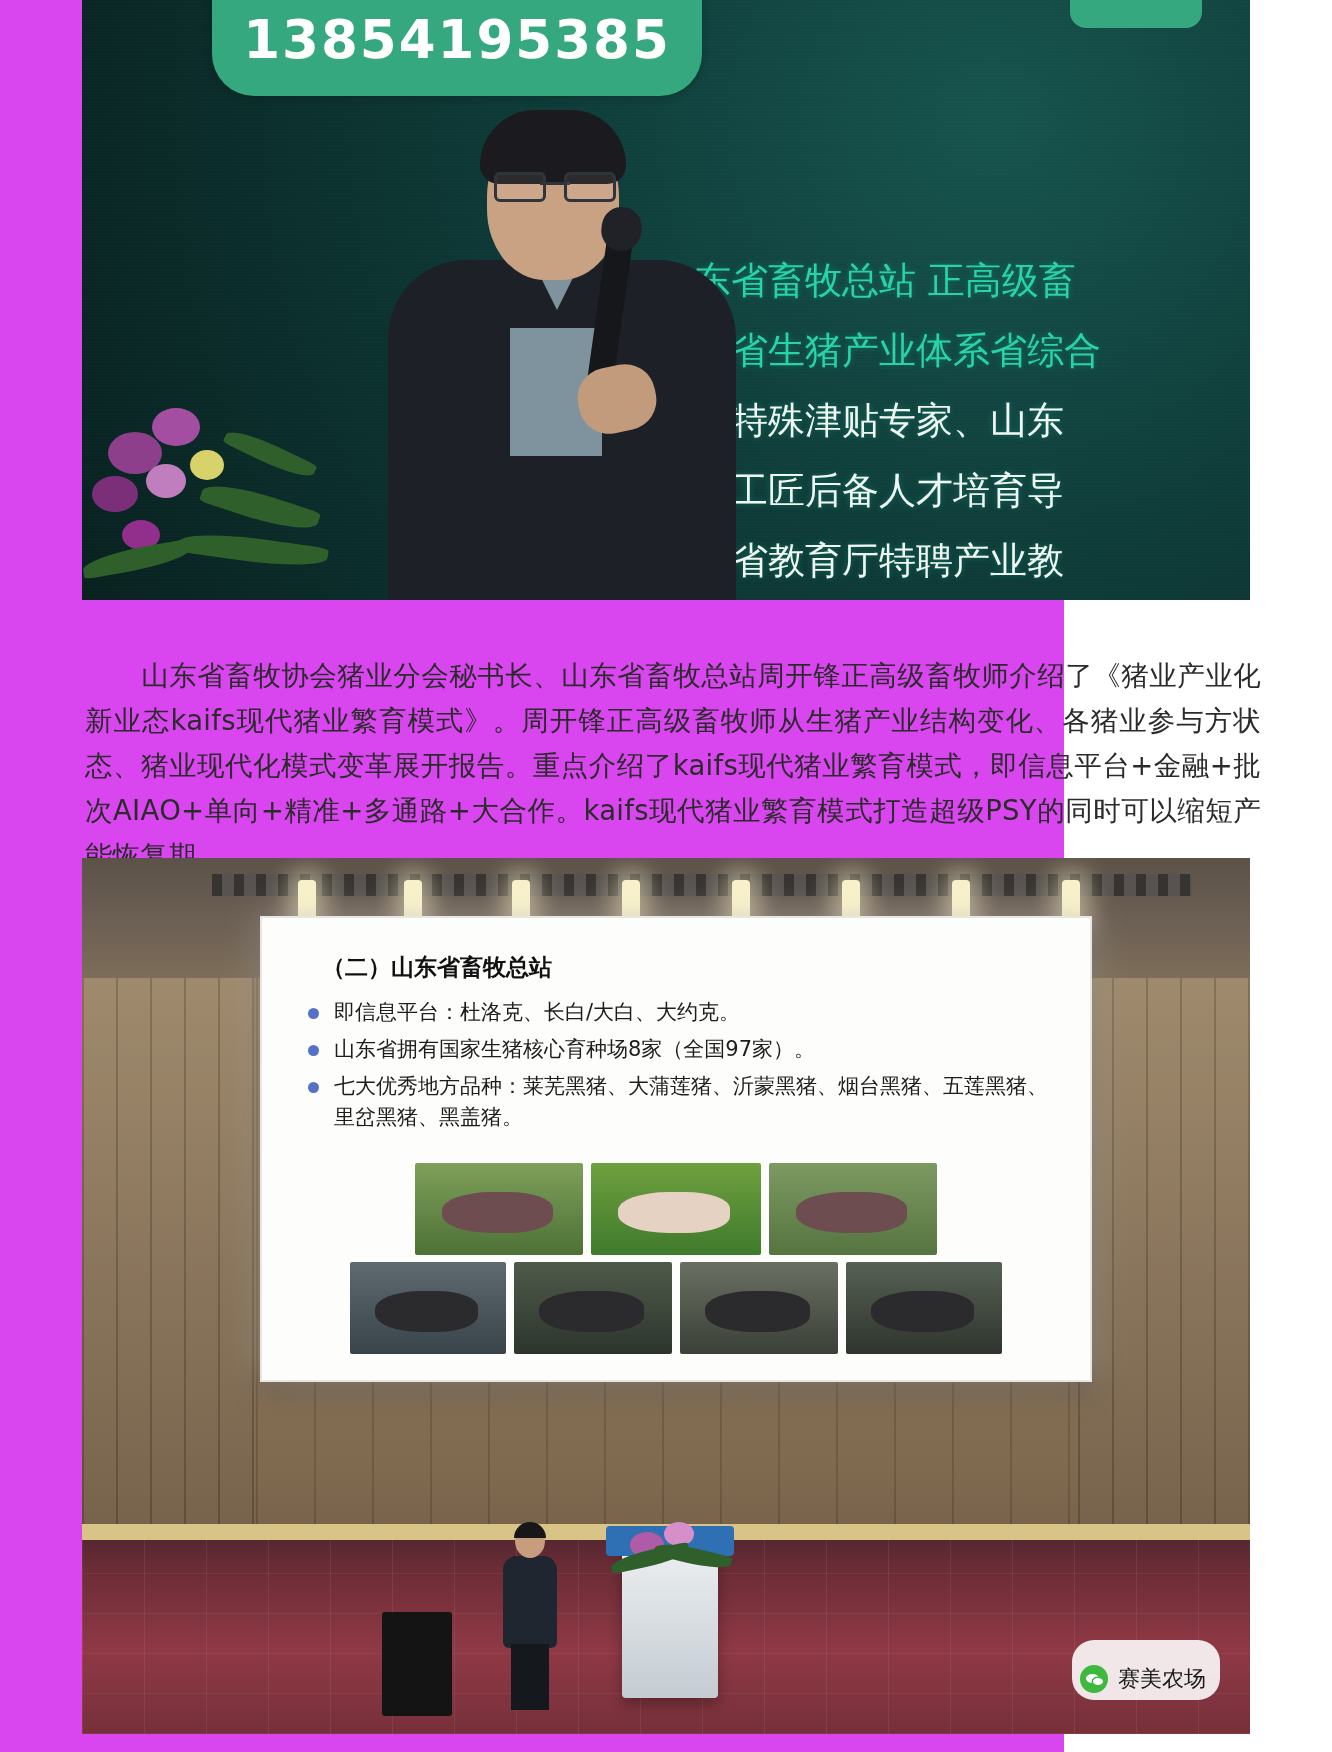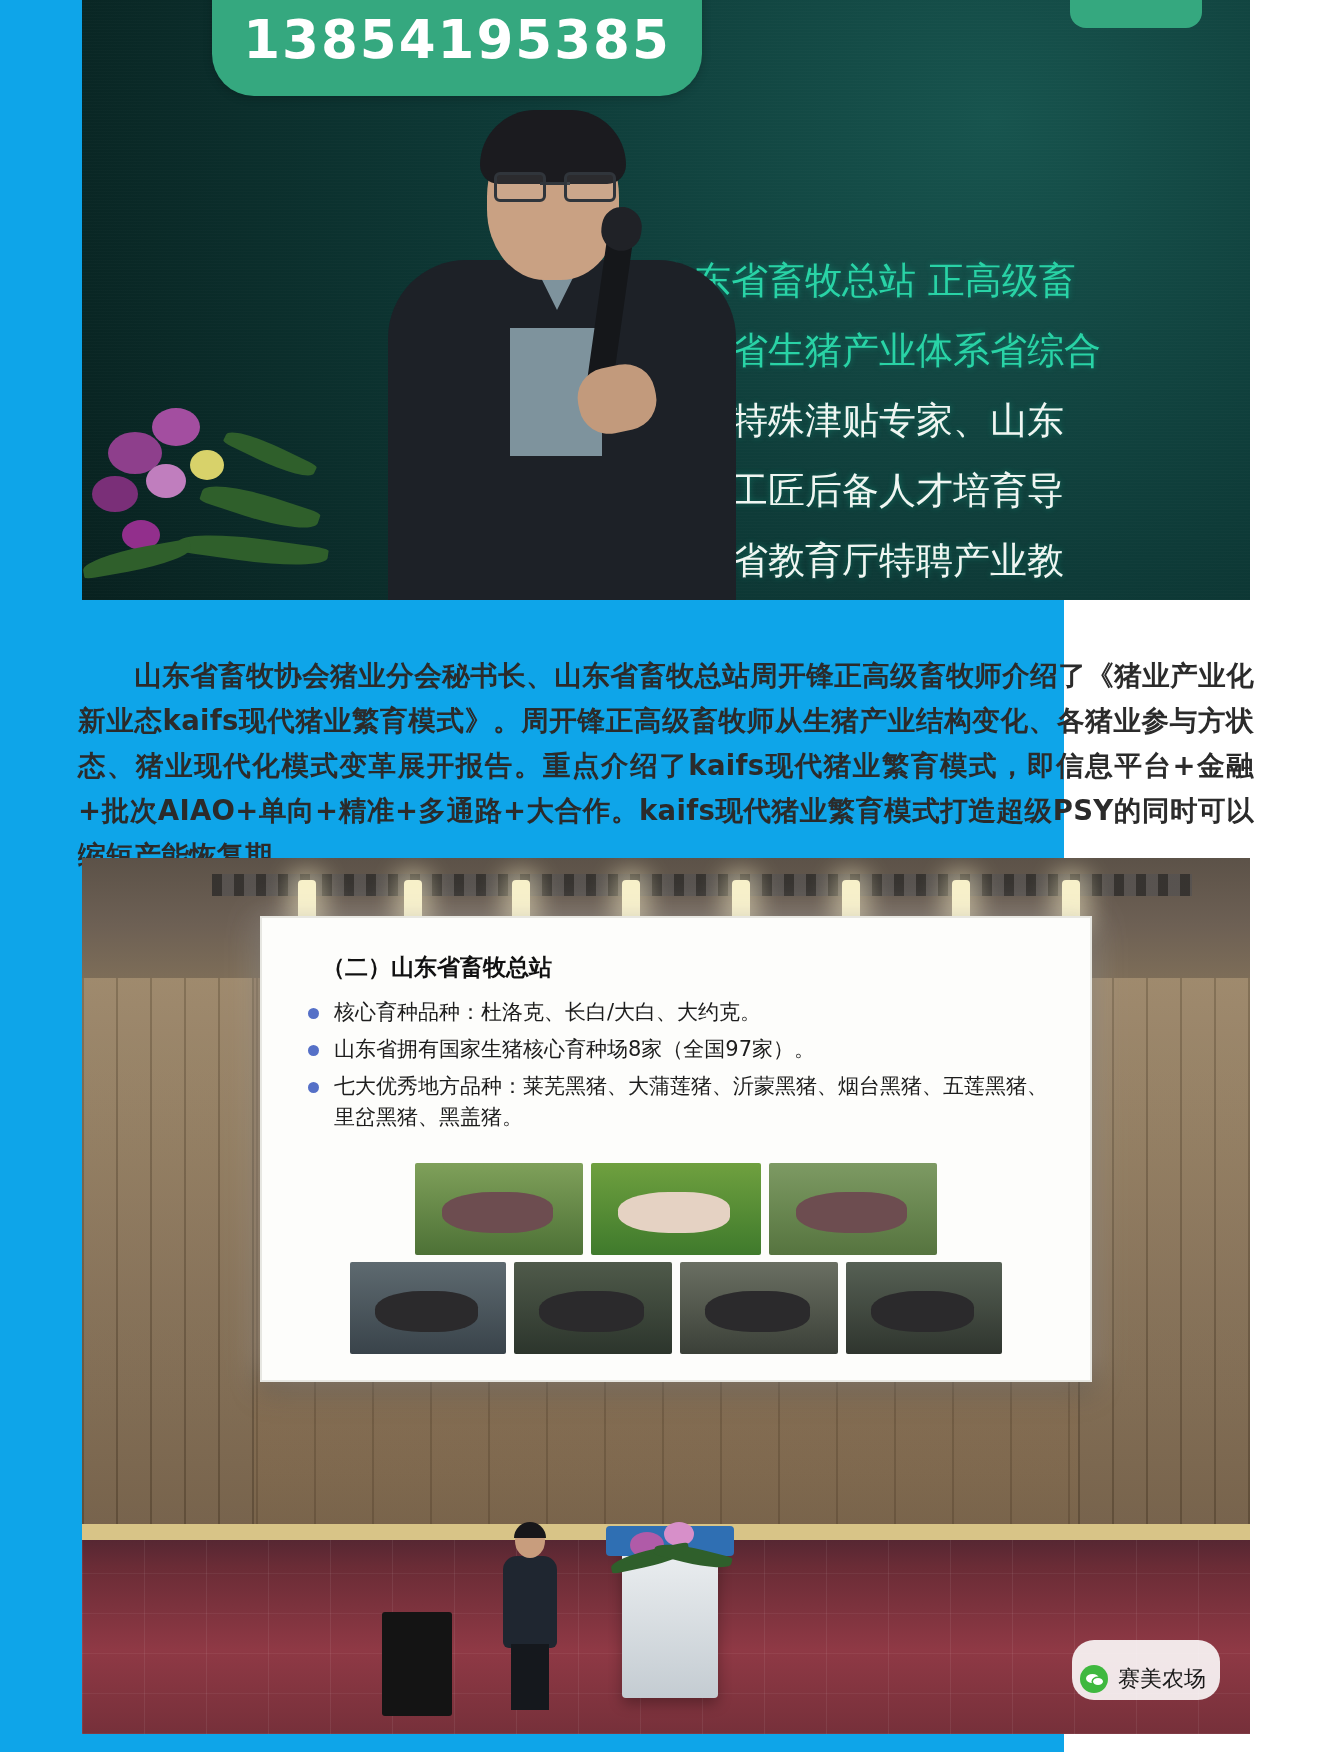--- a/index.html
+++ b/index.html
@@ -11,21 +11,21 @@
     width: 1332px;
     height: 1752px;
     position: relative;
     font-family: "Liberation Sans", "DejaVu Sans", sans-serif;
     overflow: hidden;
   }
   .page {
     position: relative;
     width: 1064px;
     height: 1752px;
-    background: #0ea5e9;
+    background: #d946ef;
   }
 
   
   .fig1 {
     position: absolute;
     left: 82px;
     top: 0;
     width: 1168px;
     height: 600px;
     overflow: hidden;
@@ -211,30 +211,29 @@
   }
   .leafy {
     position: absolute;
     background: #2f5f2b;
     border-radius: 60% 10% 60% 10%;
   }
 
   
   .para {
     position: absolute;
-    left: 78px;
+    left: 85px;
     top: 625px;
     width: 1176px;
     color: #2b2b2b;
     font-size: 27.5px;
     line-height: 45px;
     text-align: justify;
     font-family: "DejaVu Sans", sans-serif;
     letter-spacing: .3px;
-    font-weight: bold;
   }
   .para .indent { display: inline-block; width: 56px; }
 
   
   .fig2 {
     position: absolute;
     left: 82px;
     top: 858px;
     width: 1168px;
     height: 876px;
@@ -566,21 +565,21 @@
     <div class="spot" style="left:760px"></div>
     <div class="spot" style="left:870px"></div>
     <div class="spot" style="left:980px"></div>
 
     <div class="screen">
       <div class="slide2">
         <div class="s2-title">（二）山东省畜牧总站</div>
 
         <div class="s2-line">
           <span class="dot"></span>
-          <span>核心育种品种：杜洛克、长白/大白、大约克。</span>
+          <span>即信息平台：杜洛克、长白/大白、大约克。</span>
         </div>
         <div class="s2-line">
           <span class="dot"></span>
           <span>山东省拥有国家生猪核心育种场8家（全国97家）。</span>
         </div>
         <div class="s2-line">
           <span class="dot"></span>
           <span>七大优秀地方品种：莱芜黑猪、大蒲莲猪、沂蒙黑猪、烟台黑猪、五莲黑猪、里岔黑猪、黑盖猪。</span>
         </div>
 

